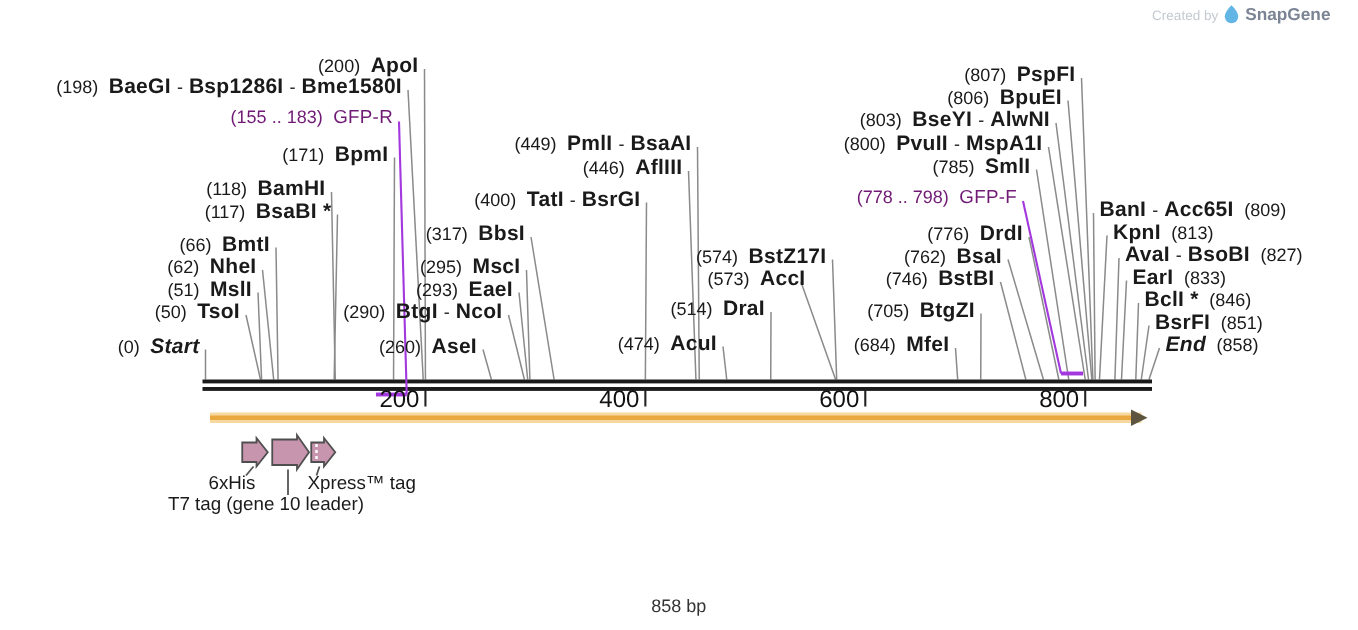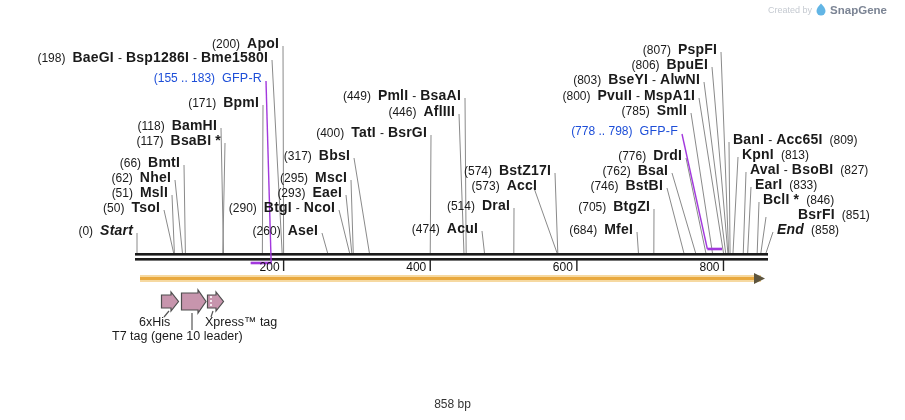--- a/index.html
+++ b/index.html
@@ -9,23 +9,23 @@
   }
   #map-svg{position:absolute;left:0;top:0;}
   .site-label{
     position:absolute;white-space:nowrap;font-size:12px;color:#1a1a1a;line-height:13px;
   }
   .site-label .pos{font-weight:400;}
   .site-label .gap{display:inline-block;width:7px;}
   .site-label .nm{font-weight:700;font-size:14px;letter-spacing:.2px;}
   .site-label .dash{font-weight:400;padding:0 4px;}
   .site-label.italic .nm{font-style:italic;}
-  .site-label.primer{color:#1d4ed8;}
+  .site-label.primer{color:#701a75;}
   .site-label.primer .nm{font-weight:400;font-size:12.5px;}
-  .tick-num{position:absolute;font-size:12px;color:#111;line-height:12px;}
+  .tick-num{position:absolute;font-size:16px;color:#111;line-height:12px;}
   .feat-label{position:absolute;white-space:nowrap;font-size:12.5px;color:#1a1a1a;line-height:13px;}
   #title{position:absolute;left:0;right:0;text-align:center;font-weight:700;font-size:16px;color:#000;}
   #subtitle{position:absolute;left:0;right:0;text-align:center;font-size:12px;color:#333;}
   #watermark{position:absolute;display:flex;align-items:center;gap:4px;}
   #watermark .created{font-size:9px;color:#c5cad1;}
   #watermark .brand{font-size:11.5px;color:#7b8494;font-weight:600;}
 </style>
 </head>
 <body>
 
@@ -132,21 +132,21 @@
       <div class="site-label" style="right: 218px; top: 104px;"><span class="pos">(785)</span><span class="gap"></span><span class="nm">SmlI</span></div>
       <div class="site-label" style="right: 210px; top: 89px;"><span class="pos">(800)</span><span class="gap"></span><span class="nm">PvuII</span><span class="dash">-</span><span class="nm">MspA1I</span></div>
       <div class="site-label" style="right: 205px; top: 73px;"><span class="pos">(803)</span><span class="gap"></span><span class="nm">BseYI</span><span class="dash">-</span><span class="nm">AlwNI</span></div>
       <div class="site-label" style="right: 197px; top: 58px;"><span class="pos">(806)</span><span class="gap"></span><span class="nm">BpuEI</span></div>
       <div class="site-label" style="right: 188px; top: 43px;"><span class="pos">(807)</span><span class="gap"></span><span class="nm">PspFI</span></div>
       <div class="site-label" style="left: 733px; top: 133px;"><span class="nm">BanI</span><span class="dash">-</span><span class="nm">Acc65I</span><span class="gap"></span><span class="pos">(809)</span></div>
       <div class="site-label" style="left: 742px; top: 148px;"><span class="nm">KpnI</span><span class="gap"></span><span class="pos">(813)</span></div>
       <div class="site-label" style="left: 750px; top: 163px;"><span class="nm">AvaI</span><span class="dash">-</span><span class="nm">BsoBI</span><span class="gap"></span><span class="pos">(827)</span></div>
       <div class="site-label" style="left: 755px; top: 178px;"><span class="nm">EarI</span><span class="gap"></span><span class="pos">(833)</span></div>
       <div class="site-label" style="left: 763px; top: 193px;"><span class="nm">BclI *</span><span class="gap"></span><span class="pos">(846)</span></div>
-      <div class="site-label" style="left: 798px; top: 208px;"><span class="nm">BsrFI</span><span class="gap"></span><span class="pos">(851)</span></div>
+      <div class="site-label" style="left: 770px; top: 208px;"><span class="nm">BsrFI</span><span class="gap"></span><span class="pos">(851)</span></div>
       <div class="site-label italic" style="left: 777px; top: 223px;"><span class="nm">End</span><span class="gap"></span><span class="pos">(858)</span></div>
     </div>
 
   <div id="watermark" style="top:3px;right:18px;">
     <span class="created">Created by</span>
     <span style="display:inline-block;line-height:0;">
       <svg width="10" height="13" viewBox="0 0 10 13">
         <path d="M5 0.5 C7.5 3 9.5 5.5 9.5 8 A4.5 4.5 0 0 1 0.5 8 C0.5 5.5 2.5 3 5 0.5 Z" fill="#62b5e5"></path>
       </svg>
     </span>

